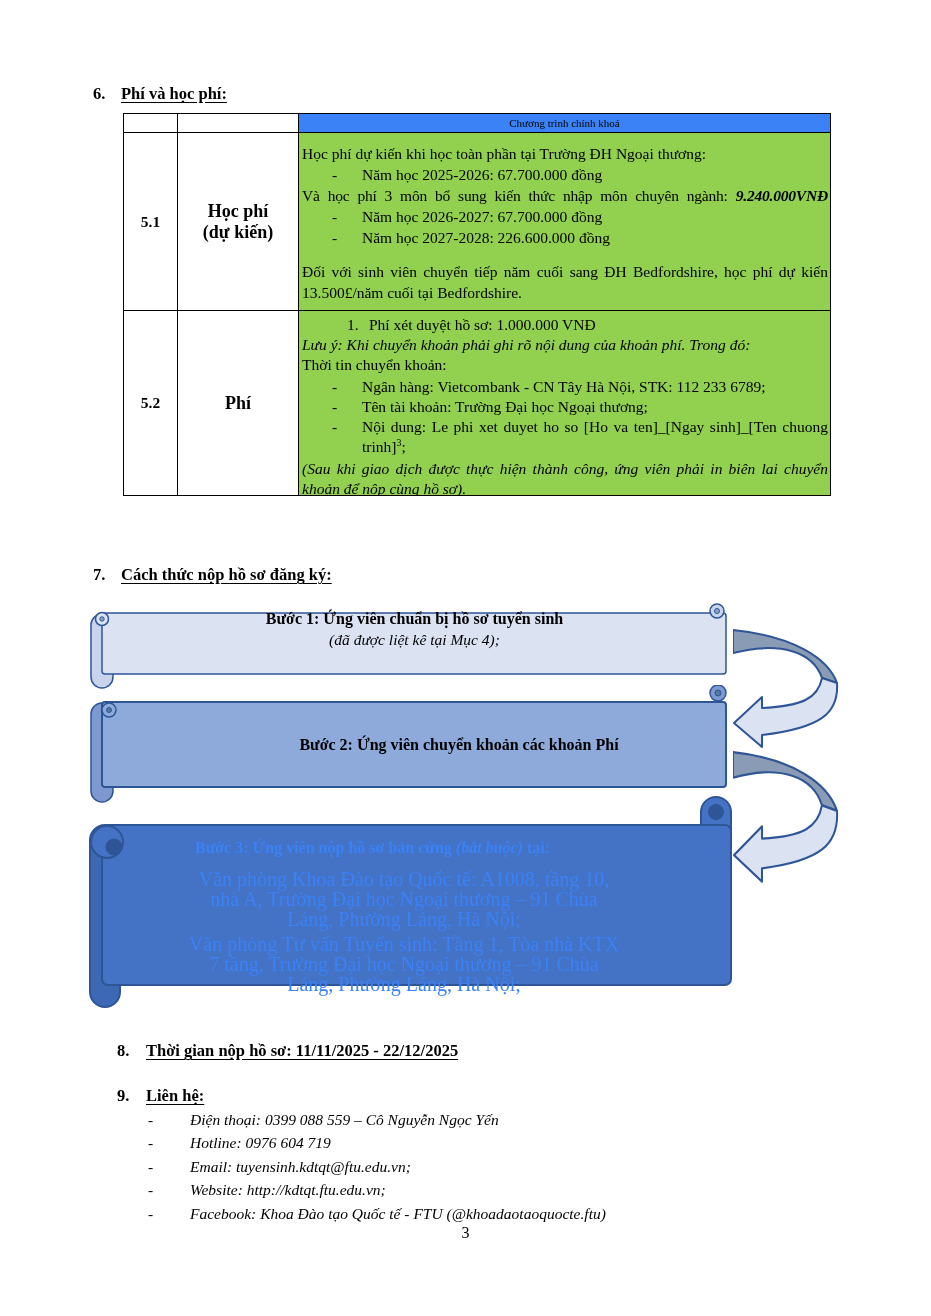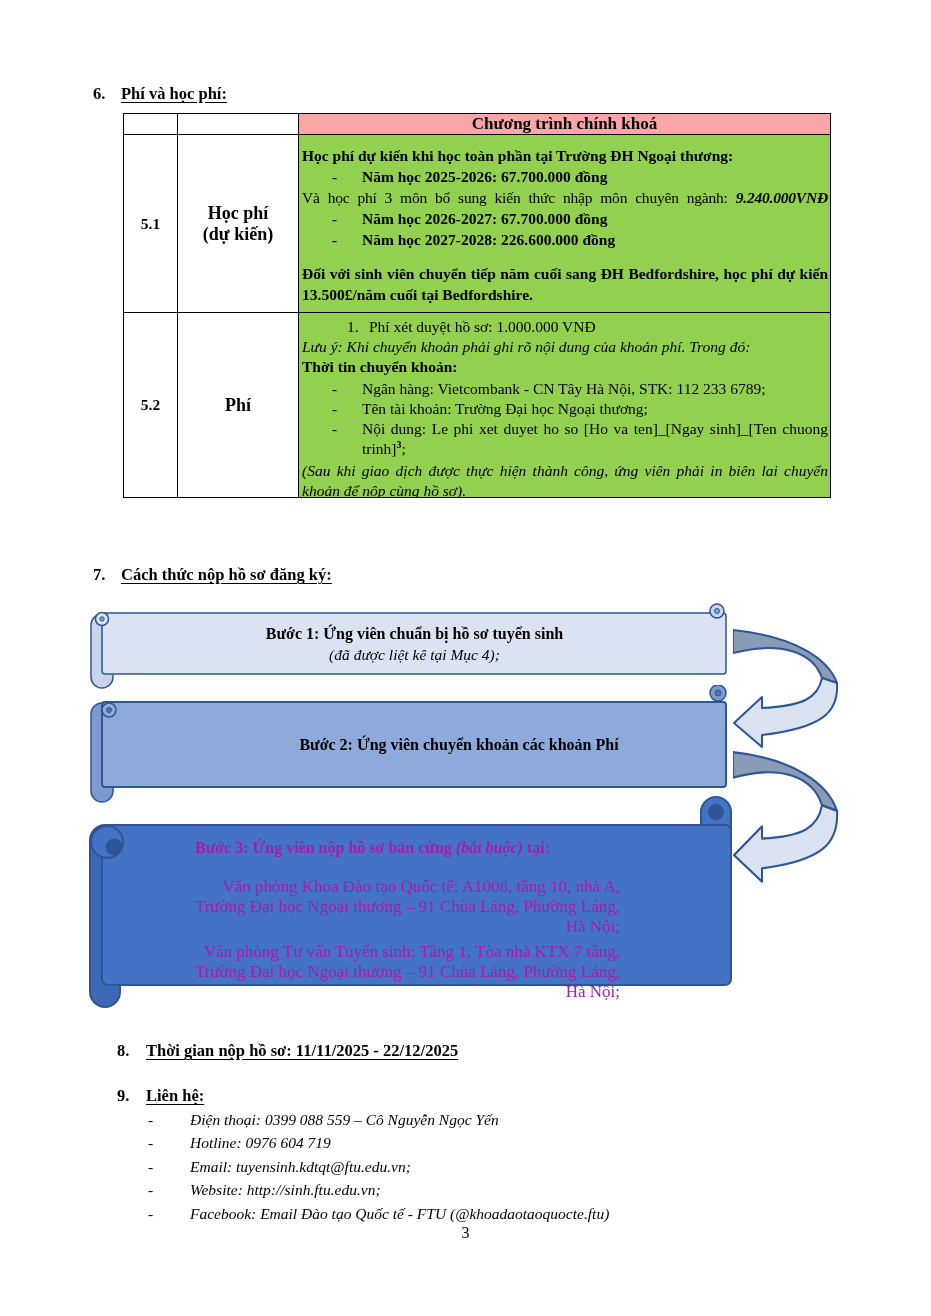--- a/index.html
+++ b/index.html
@@ -17,43 +17,43 @@
   .sec-heading .num.wide { width:29px; }
   .sec-heading .ttl { text-decoration:underline; text-underline-offset:3px; }
 
   
   table.fee { border-collapse:collapse; table-layout:fixed; width:707px; }
   table.fee td { border:1px solid #000; padding:0; vertical-align:middle; }
   td.c1 { width:54px; text-align:center; font-weight:bold; font-size:15.5px; background:#fff; }
   td.c2 { width:121px; text-align:center; font-weight:bold; font-size:18px; background:#fff; }
   td.c3 { width:532px; background:#92d050; vertical-align:top; }
   tr.hdr td { height:19px; }
-  td.hdr-green { background:#fca5a5; text-align:center; font-weight:bold; font-size:17px; vertical-align:middle; }
+  td.hdr-green { background:#3b82f6; text-align:center; font-weight:normal; font-size:11px; vertical-align:middle; }
   .cellpad { padding:2px 2px 0 3px; font-size:15.5px; line-height:21px; overflow:hidden; }
   .cellpad2 { padding:3px 2px 0 3px; font-size:15.5px; line-height:20px; max-height:183px; overflow:hidden; }
-  .b { font-weight:bold; }
+  .b { font-weight:normal; }
   .i { font-style:italic; }
   .bi { font-weight:bold; font-style:italic; }
   .jst { text-align:justify; }
   .jst-all { text-align:justify; text-align-last:justify; white-space:normal; letter-spacing:-0.2px; }
   .dash-item { position:relative; padding-left:60px; }
   .dash-item .dash { position:absolute; left:30px; top:0; }
   .num-item { position:relative; padding-left:67px; }
   .num-item .no { position:absolute; left:45px; top:0; }
   .spacer12 { height:13px; }
   .mt2 { margin-top:2px; }
   sup { font-size:10px; vertical-align:super; line-height:0; }
 
   
   .scroll-text { display:flex; flex-direction:column; align-items:center; justify-content:center; text-align:center; }
   .step-title { font-weight:bold; font-size:16px; line-height:21px; }
   .step-sub { font-style:italic; font-size:15.5px; line-height:21px; }
-  .step3-wrap { color:#a21caf; }
+  .step3-wrap { color:#3b82f6; }
   .step3-title { font-weight:bold; font-size:16px; text-align:center; line-height:20px; }
-  .step3-addr { margin:19px 0 0 86px; width:432px; font-size:17px; line-height:20px; text-align:right; }
+  .step3-addr { margin:11px 0 0 86px; width:432px; font-size:20px; line-height:20px; text-align:center; }
   .step3-addr .p2 { margin-top:5px; }
 
   
   .contact-list { font-size:15.5px; }
   .contact-item { display:flex; line-height:23.4px; }
   .contact-item .dash { width:42px; flex:0 0 auto; }
   .contact-item .txt { font-weight:normal; font-style:italic; }
   .pageno { width:931px; text-align:center; font-size:16px; }
 </style>
 </head>
@@ -146,21 +146,21 @@
   </svg>
 
   <svg class="abs" style="left:90px; top:602px;" width="637" height="90" viewBox="0 0 637 90">
     <rect x="1" y="12" width="22" height="74" rx="11" fill="#c8d4ec" stroke="#2e5596" stroke-width="1.5"></rect>
     <rect x="12" y="11" width="624" height="61" rx="3" fill="#dbe3f3" stroke="#2e5596" stroke-width="1.5"></rect>
     <circle cx="627" cy="9" r="7" fill="#c8d4ec" stroke="#2e5596" stroke-width="1.5"></circle>
     <circle cx="627" cy="9" r="2.5" fill="#8fa3c4" stroke="#2e5596" stroke-width="1"></circle>
     <circle cx="12" cy="17" r="6.5" fill="#dbe3f3" stroke="#2e5596" stroke-width="1.5"></circle>
     <circle cx="12" cy="17" r="2.2" fill="#8fa3c4" stroke="#2e5596" stroke-width="1"></circle>
   </svg>
-  <div class="abs scroll-text" style="left:102px; top:613px; width:625px; height:61px;">
+  <div class="abs scroll-text" style="left:102px; top:598px; width:625px; height:61px;">
     <div class="step-title">Bước 1: Ứng viên chuẩn bị hồ sơ tuyển sinh</div>
     <div class="step-sub">(đã được liệt kê tại Mục 4);</div>
   </div>
 
   <svg class="abs" style="left:90px; top:685px;" width="637" height="118" viewBox="0 0 637 118">
     <rect x="1" y="18" width="22" height="99" rx="11" fill="#7e99d0" stroke="#2e5596" stroke-width="1.5"></rect>
     <circle cx="628" cy="8" r="8" fill="#7e99d0" stroke="#2e5596" stroke-width="1.5"></circle>
     <circle cx="628" cy="8" r="3" fill="#54779f" stroke="#2e5596" stroke-width="1"></circle>
     <rect x="12" y="17" width="624" height="85" rx="3" fill="#8eaadb" stroke="#2e5596" stroke-width="2"></rect>
     <circle cx="19" cy="25" r="7" fill="#8eaadb" stroke="#2e5596" stroke-width="1.5"></circle>
@@ -204,23 +204,23 @@
     <div class="contact-item">
       <span class="dash">-</span>
       <span class="txt">Hotline: 0976 604 719</span>
     </div>
     <div class="contact-item">
       <span class="dash">-</span>
       <span class="txt">Email: tuyensinh.kdtqt@ftu.edu.vn;</span>
     </div>
     <div class="contact-item">
       <span class="dash">-</span>
-      <span class="txt">Website: http://sinh.ftu.edu.vn;</span>
-    </div>
-    <div class="contact-item">
-      <span class="dash">-</span>
-      <span class="txt">Facebook: Email Đào tạo Quốc tế - FTU (@khoadaotaoquocte.ftu)</span>
+      <span class="txt">Website: http://kdtqt.ftu.edu.vn;</span>
+    </div>
+    <div class="contact-item">
+      <span class="dash">-</span>
+      <span class="txt">Facebook: Khoa Đào tạo Quốc tế - FTU (@khoadaotaoquocte.ftu)</span>
     </div>
   </div>
 
   <div class="abs pageno" style="left:0; top:1224px;">3</div>
 
 </div>
 
 </body></html>

